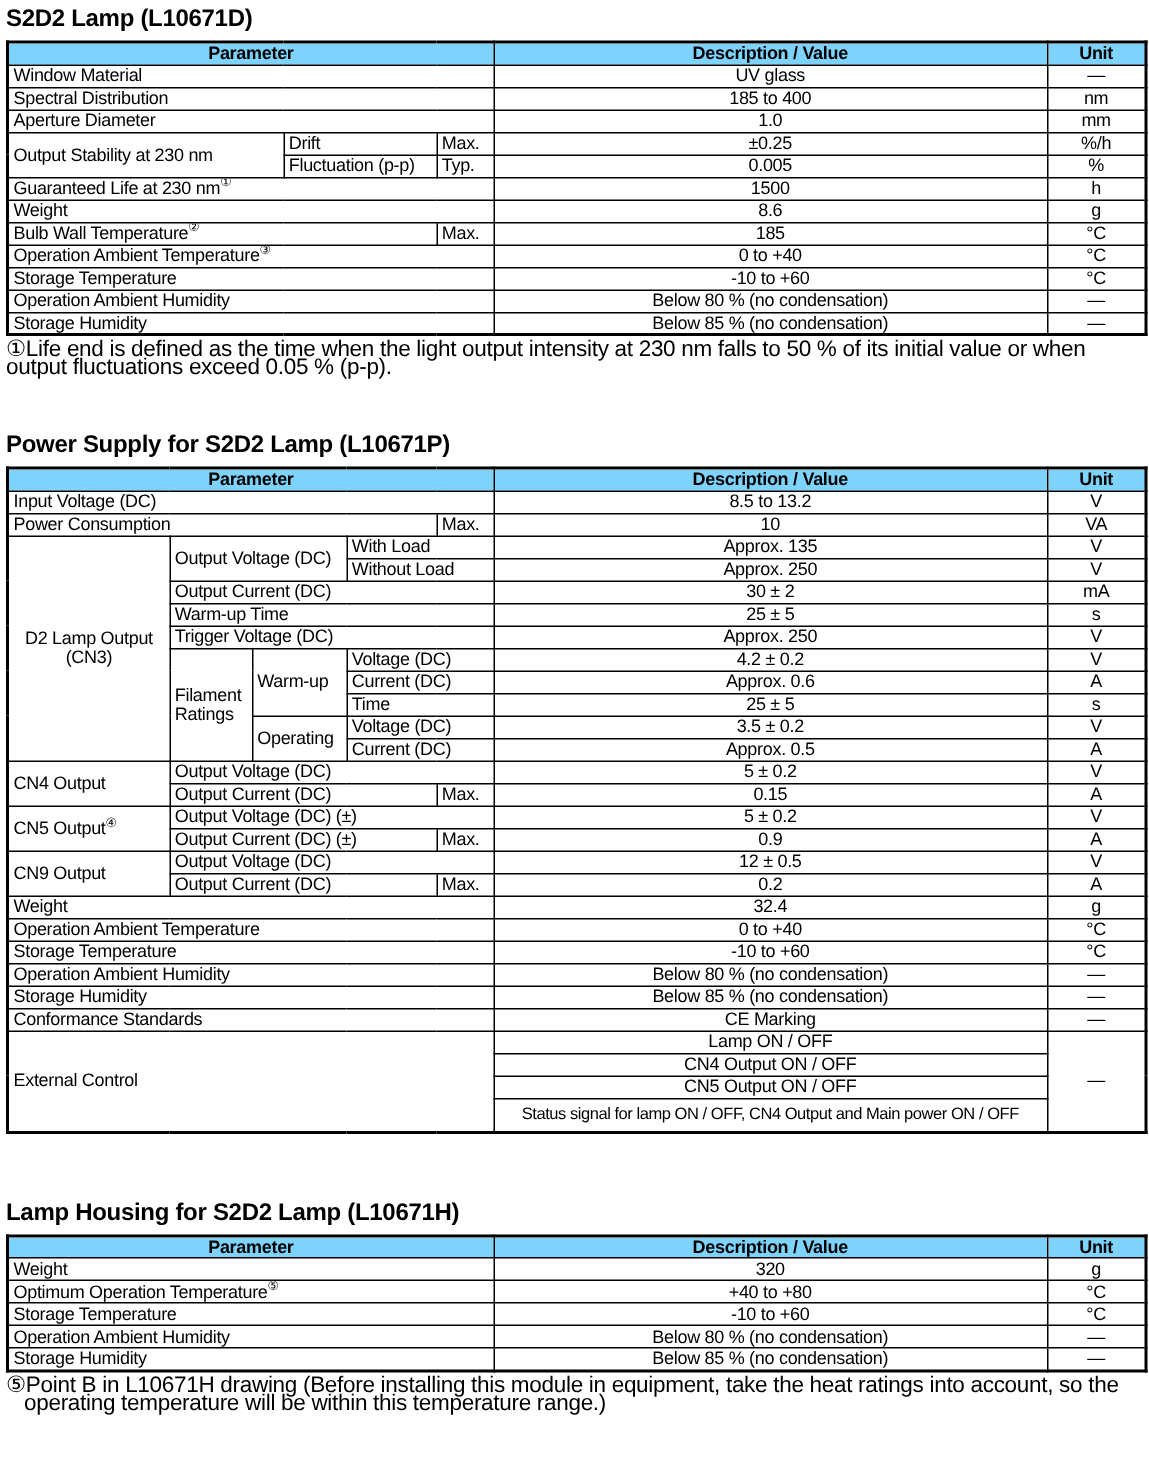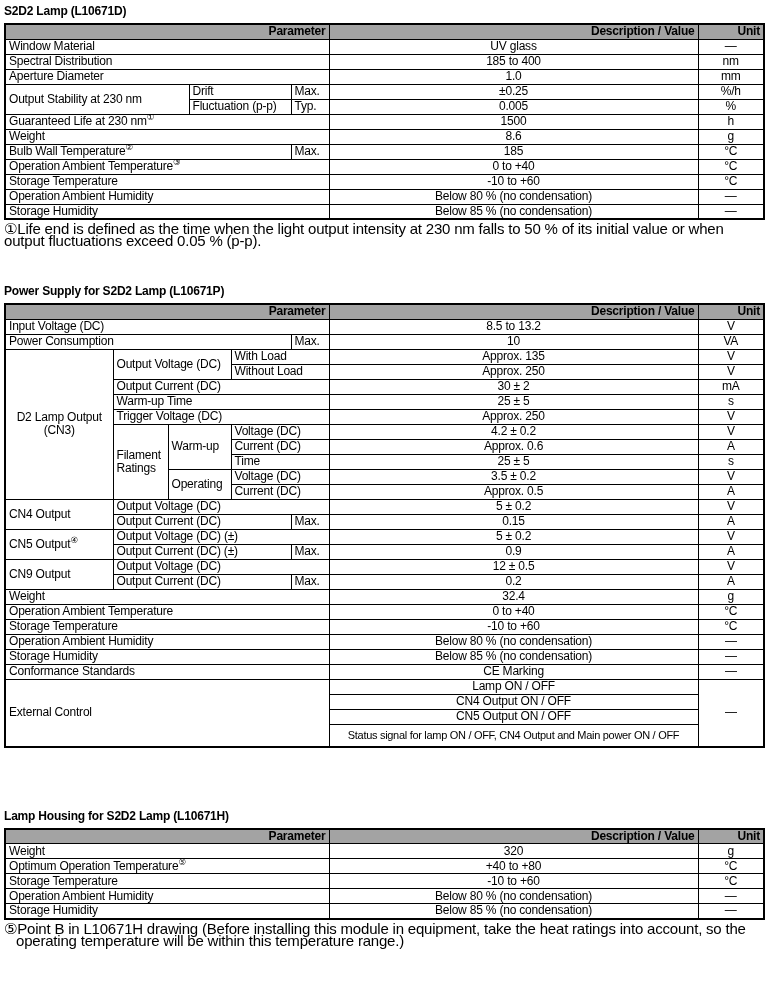--- a/index.html
+++ b/index.html
@@ -5,61 +5,61 @@
   * { box-sizing: border-box; }
   html, body { margin: 0; padding: 0; }
   body {
     width: 766px;
     background: #ffffff;
     color: #000;
     font-family: "Liberation Sans", "DejaVu Sans", sans-serif;
     padding: 4px 3px 6px 4px;
   }
   .section-title {
-    font-size: 12px;
+    font-size: 16px;
     font-weight: bold;
     margin: 0 0 5px 0;
     letter-spacing: -0.2px;
   }
   table {
     border-collapse: collapse;
     table-layout: fixed;
     width: 759px;
     border: 2px solid #000;
   }
   th, td {
     border: 1px solid #000;
     font-size: 12px;
     line-height: 13px;
     height: 15px;
     padding: 0 3px;
     overflow: hidden;
     letter-spacing: -0.2px;
   }
   th {
-    background: #a3a3a3;
+    background: #7dd3fc;
     font-weight: bold;
-    text-align: right;
+    text-align: center;
   }
   td.p  { text-align: left; }
   td.c  { text-align: center; }
   td.gc { text-align: center; }
   td.tight { font-size: 11px; letter-spacing: -0.3px; padding: 4px 1px; text-align: center; }
   sup { font-size: 8.5px; line-height: 0; }
   .fnblock { margin: 3px 0 0 0; }
   .fn {
     font-size: 15px;
     line-height: 12px;
     letter-spacing: -0.2px;
   }
   .fn-inline { display: inline-block; }
   .fn-gap { margin-left: 30px; }
   .fn-hang { padding-left: 12px; text-indent: -12px; width: 758px; }
   .sect2 { margin-top: 37px; }
-  .sect3 { margin-top: 61px; }
+  .sect3 { margin-top: 44px; }
 </style>
 </head>
 <body>
 
 <div class="section">
   <h2 class="section-title">S2D2 Lamp (L10671D)</h2>
 
   <table>
     <colgroup>
       <col style="width:184px">

